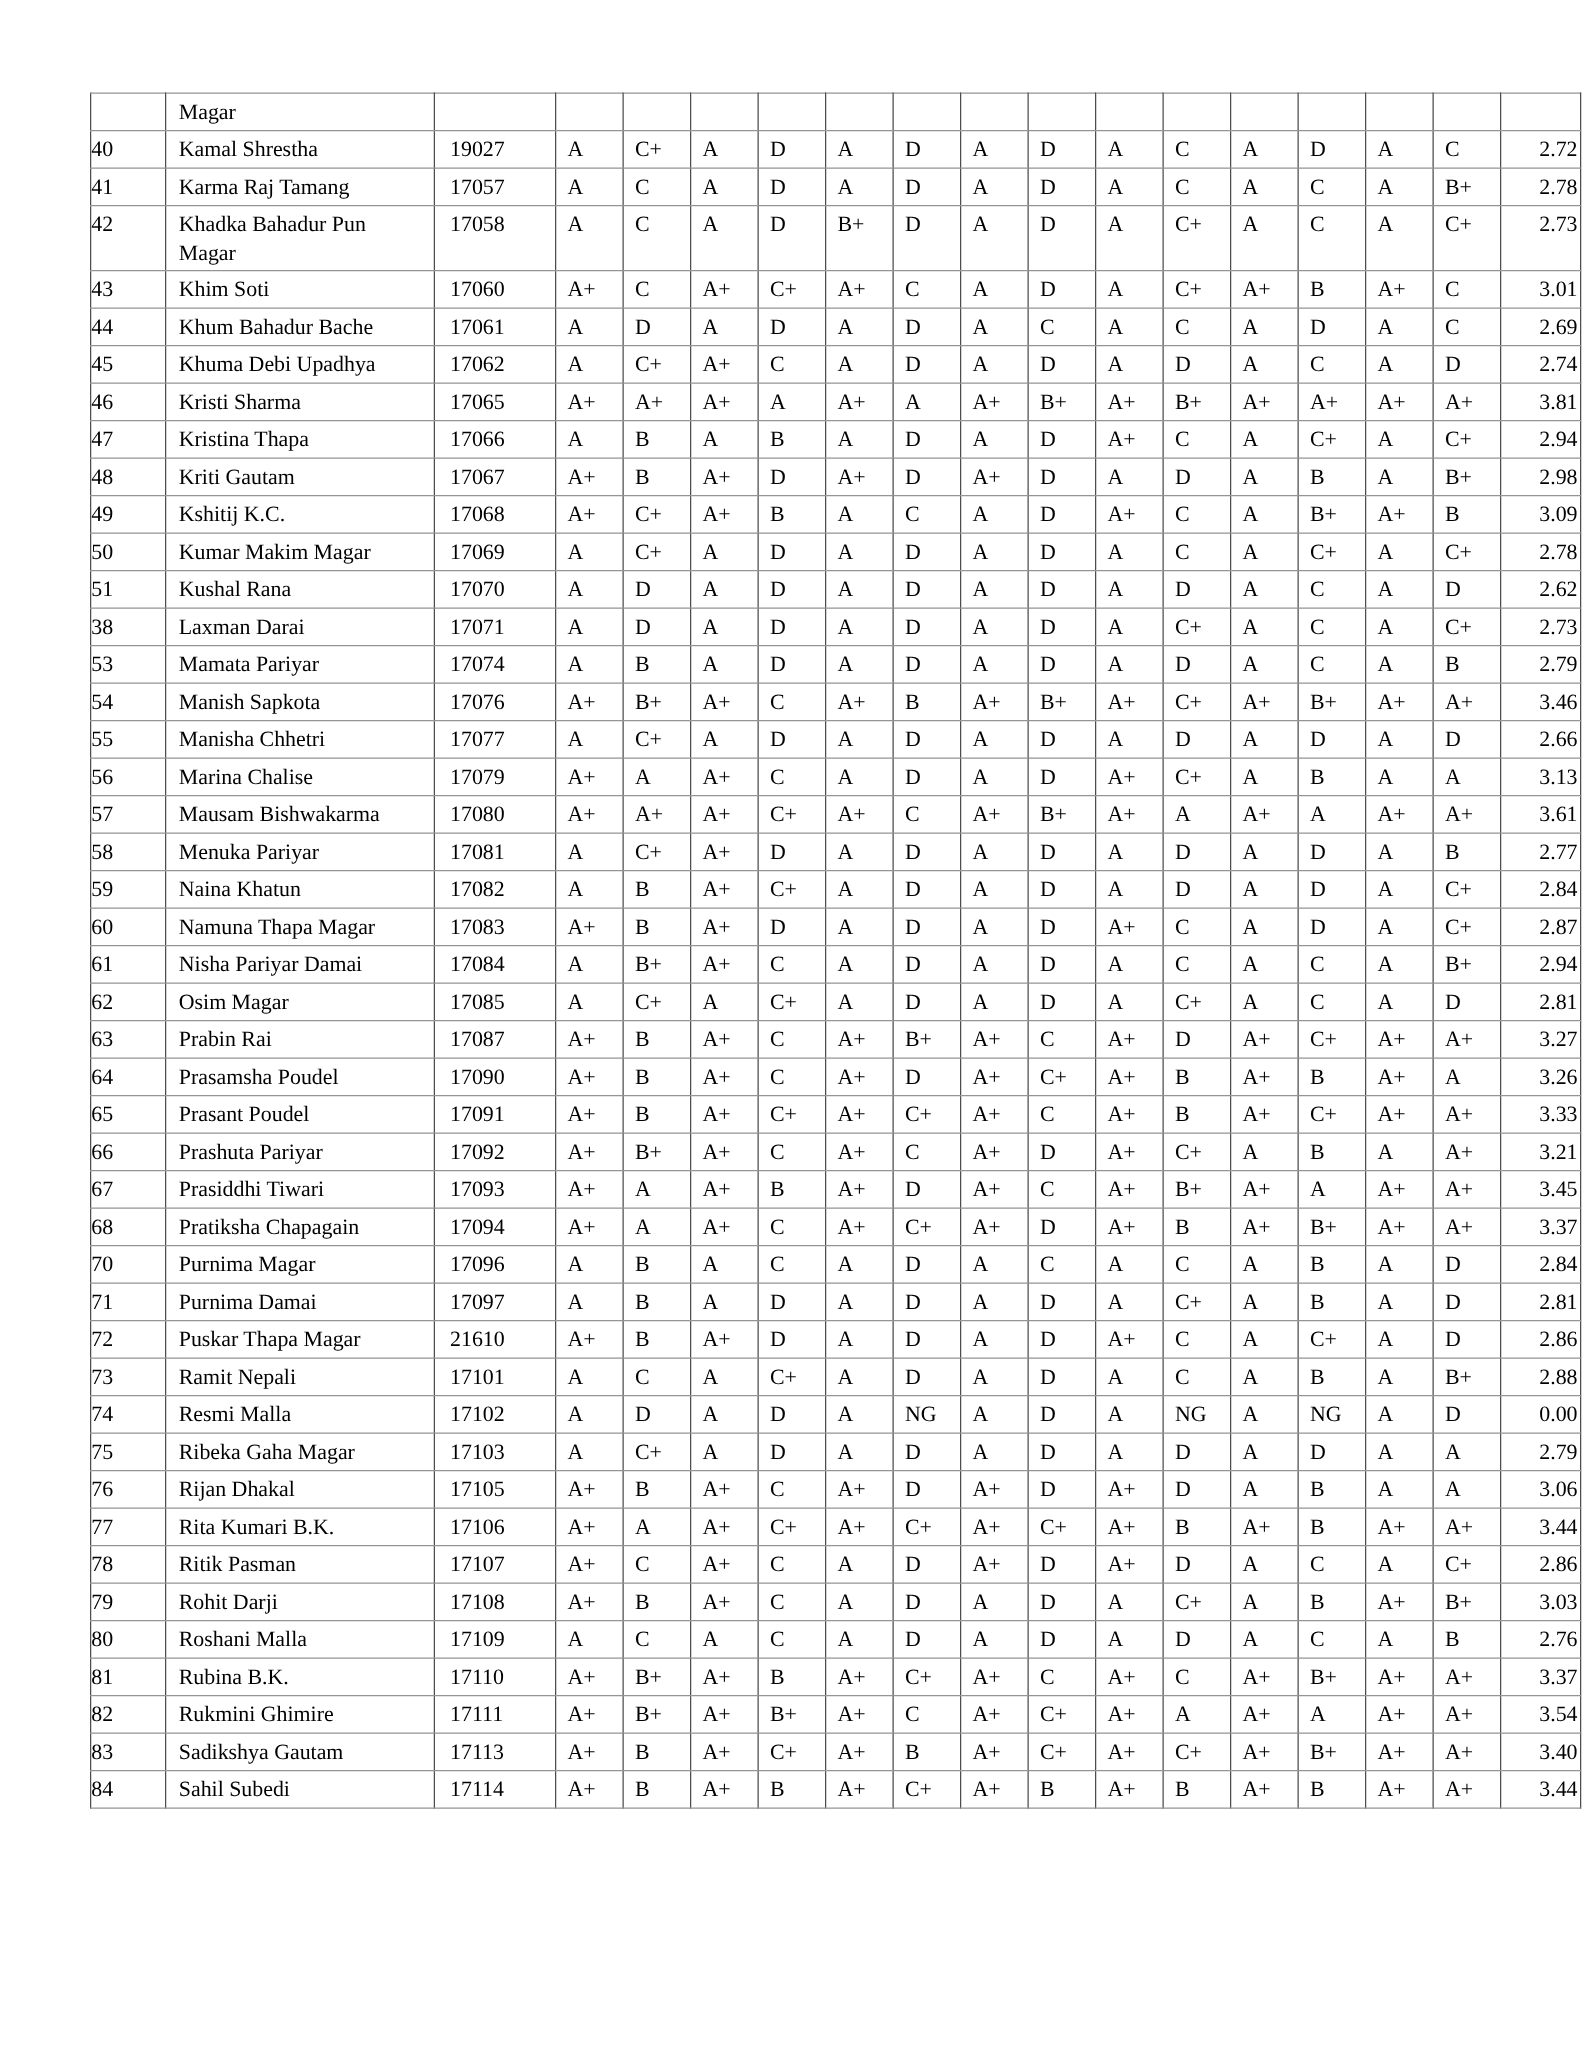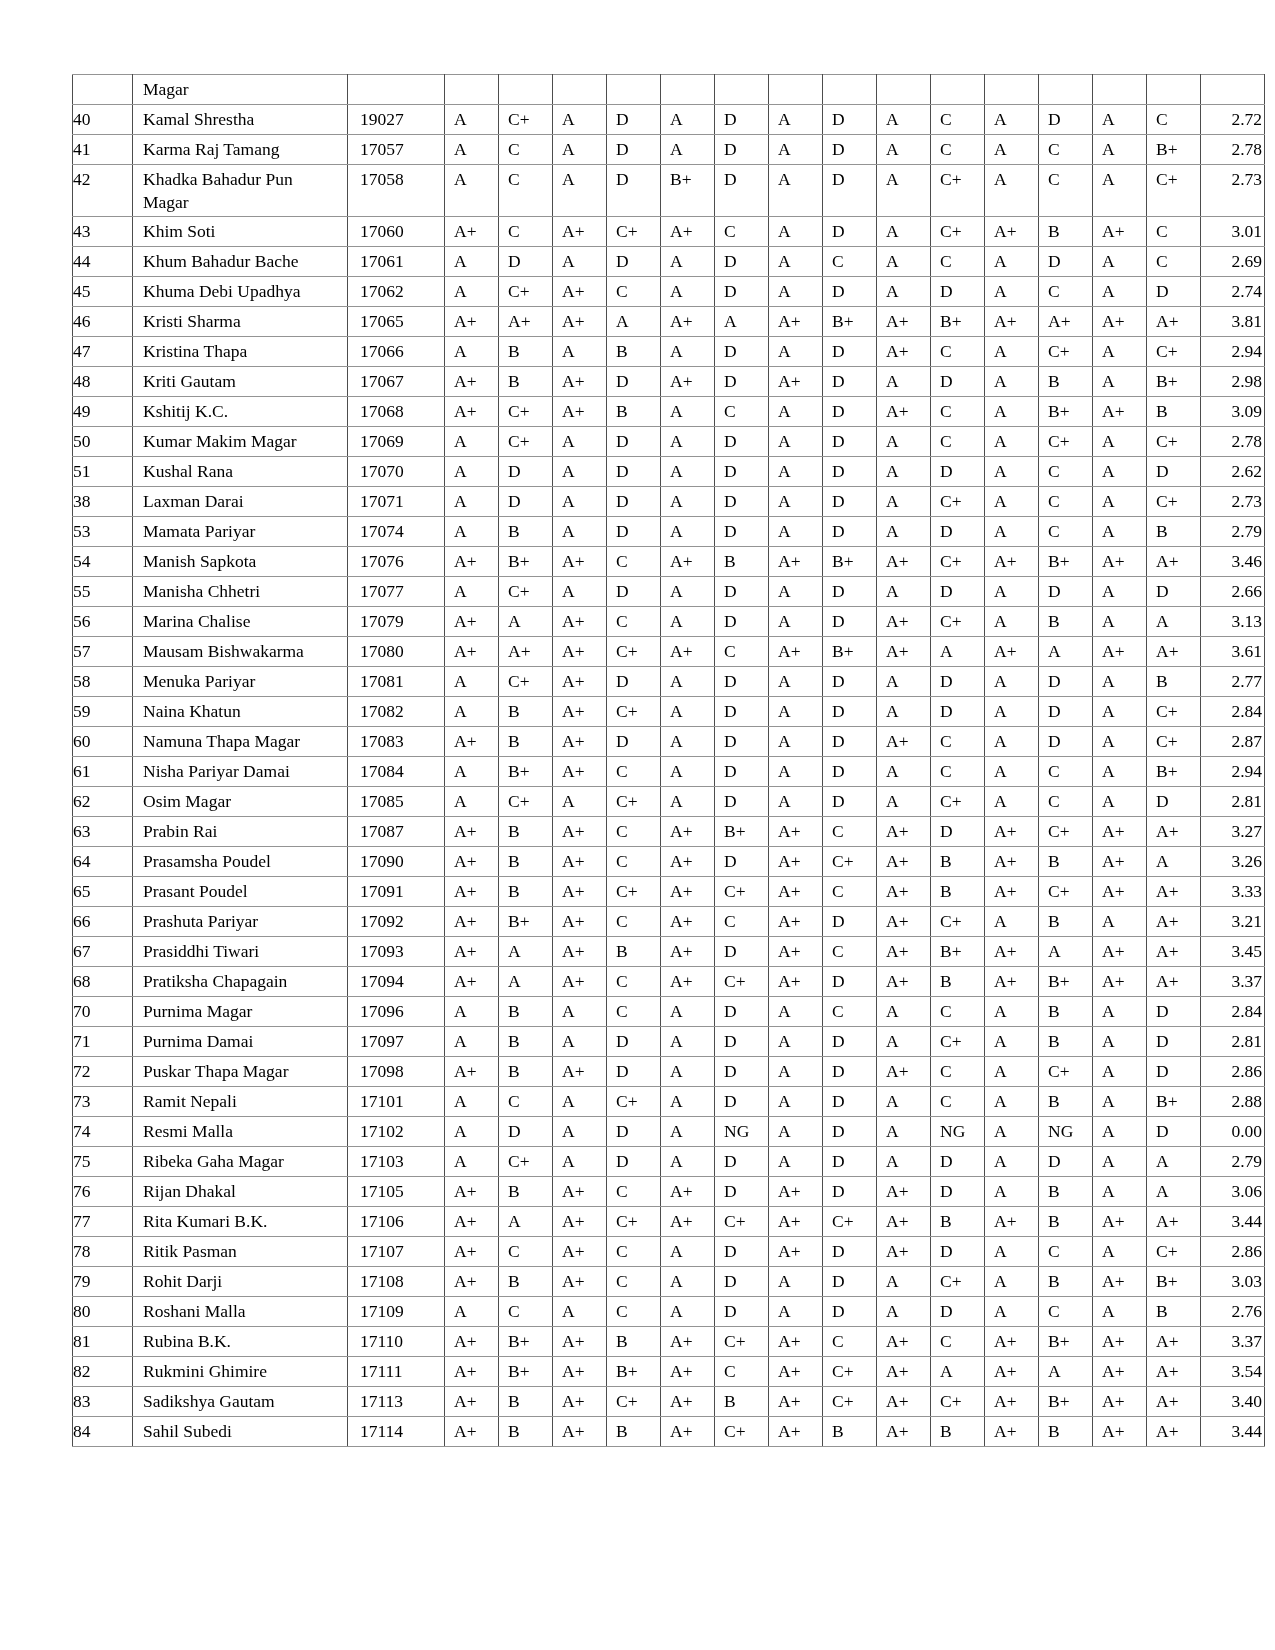--- a/index.html
+++ b/index.html
@@ -720,21 +720,21 @@
           <td class="g">C+</td>
           <td class="g">A</td>
           <td class="g">B</td>
           <td class="g">A</td>
           <td class="g">D</td>
           <td class="gpa">2.81</td>
         </tr>
         <tr class="row">
           <td class="no">72</td>
           <td class="name">Puskar Thapa Magar</td>
-          <td class="id">17098</td>
+          <td class="id">21610</td>
           <td class="g">A+</td>
           <td class="g">B</td>
           <td class="g">A+</td>
           <td class="g">D</td>
           <td class="g">A</td>
           <td class="g">D</td>
           <td class="g">A</td>
           <td class="g">D</td>
           <td class="g">A+</td>
           <td class="g">C</td>

